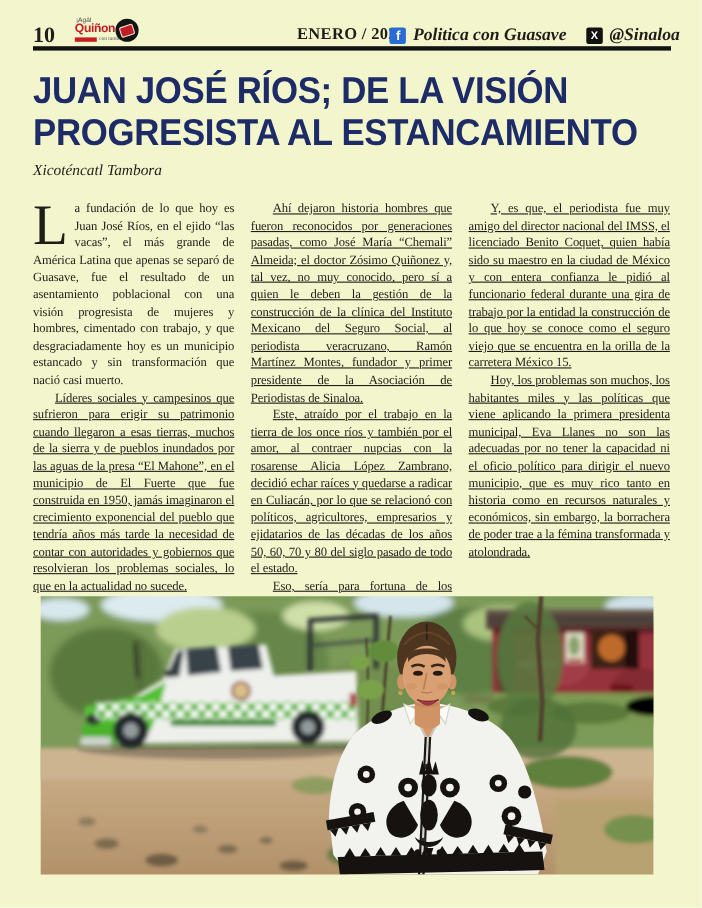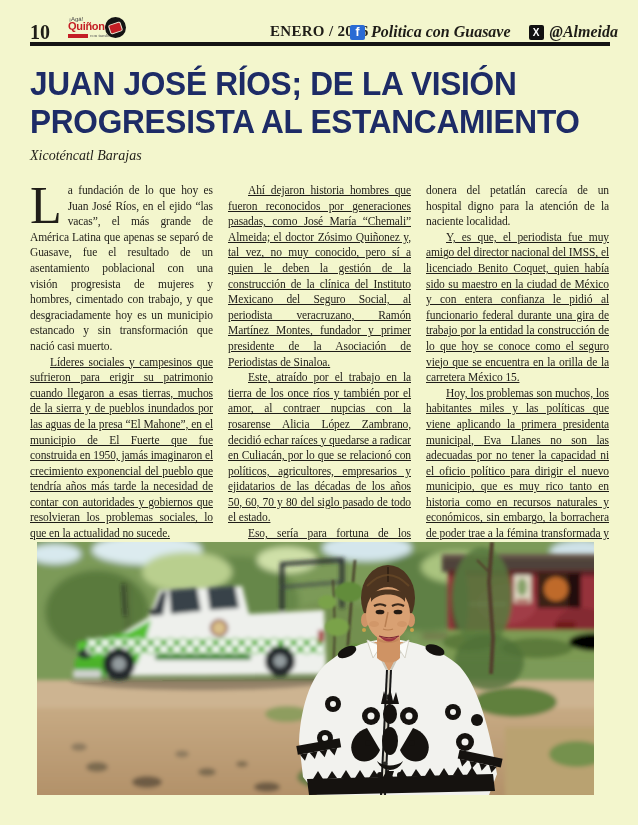--- a/index.html
+++ b/index.html
@@ -69,40 +69,39 @@
         <span class="logo-badge">
             <span class="drum"></span>
           </span>
       </div>
     </div>
     <div class="hdr-center">ENERO / 2026</div>
     <div class="hdr-right">
       <span class="sq fb">f</span>
       <span>Politica con Guasave</span>
       <span class="sq xx">X</span>
-      <span>@Almeida</span>
+      <span>@Sinaloa</span>
     </div>
   </div>
   <div class="rule"></div>
 
   <h1 class="headline">JUAN JOSÉ RÍOS; DE LA VISIÓN PROGRESISTA AL ESTANCAMIENTO</h1>
-  <div class="byline">Xicoténcatl Barajas</div>
+  <div class="byline">Xicoténcatl Tambora</div>
 
   <div class="cols">
     <div class="col">
       <p><span class="dropcap">L</span><span>a fundación de lo que hoy es Juan José Ríos, en el ejido “las vacas”, el más grande de América Latina que apenas se separó de Guasave, fue el resultado de un asentamiento poblacional con una visión progresista de mujeres y hombres, cimentado con trabajo, y que desgraciadamente hoy es un municipio estancado y sin transformación que nació casi muerto.</span></p>
       <p class="ind">Líderes sociales y campesinos que sufrieron para erigir su patrimonio cuando llegaron a esas tierras, muchos de la sierra y de pueblos inundados por las aguas de la presa “El Mahone”, en el municipio de El Fuerte que fue construida en 1950, jamás imaginaron el crecimiento exponencial del pueblo que tendría años más tarde la necesidad de contar con autoridades y gobiernos que resolvieran los problemas sociales, lo que en la actualidad no sucede.</p>
     </div>
     <div class="col">
       <p class="ind">Ahí dejaron historia hombres que fueron reconocidos por generaciones pasadas, como José María “Chemali” Almeida; el doctor Zósimo Quiñonez y, tal vez, no muy conocido, pero sí a quien le deben la gestión de la construcción de la clínica del Instituto Mexicano del Seguro Social, al periodista veracruzano, Ramón Martínez Montes, fundador y primer presidente de la Asociación de Periodistas de Sinaloa.</p>
       <p class="ind">Este, atraído por el trabajo en la tierra de los once ríos y también por el amor, al contraer nupcias con la rosarense Alicia López Zambrano, decidió echar raíces y quedarse a radicar en Culiacán, por lo que se relacionó con políticos, agricultores, empresarios y ejidatarios de las décadas de los años 50, 60, 70 y 80 del siglo pasado de todo el estado.</p>
       <p class="ind">Eso, sería para fortuna de los habitantes de Juan José Ríos una bendición, ya que, por aquellos años la región algo-</p>
     </div>
     <div class="col">
-      <p>donera del petatlán carecía de un hospital digno para la atención de la naciente localidad.</p>
       <p class="ind">Y, es que, el periodista fue muy amigo del director nacional del IMSS, el licenciado Benito Coquet, quien había sido su maestro en la ciudad de México y con entera confianza le pidió al funcionario federal durante una gira de trabajo por la entidad la construcción de lo que hoy se conoce como el seguro viejo que se encuentra en la orilla de la carretera México 15.</p>
       <p class="ind">Hoy, los problemas son muchos, los habitantes miles y las políticas que viene aplicando la primera presidenta municipal, Eva Llanes no son las adecuadas por no tener la capacidad ni el oficio político para dirigir el nuevo municipio, que es muy rico tanto en historia como en recursos naturales y económicos, sin embargo, la borrachera de poder trae a la fémina transformada y atolondrada.</p>
     </div>
   </div>
 
   <figure class="photo">
     <svg viewBox="0 0 557 253" width="557" height="253" xmlns="http://www.w3.org/2000/svg">
       <defs>
         <filter id="b3" x="-20%" y="-20%" width="140%" height="140%">
             <feGaussianBlur stdDeviation="3"></feGaussianBlur>

